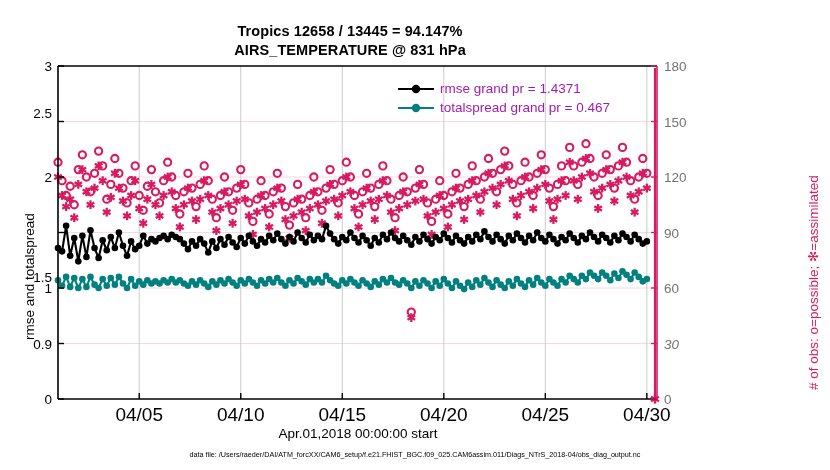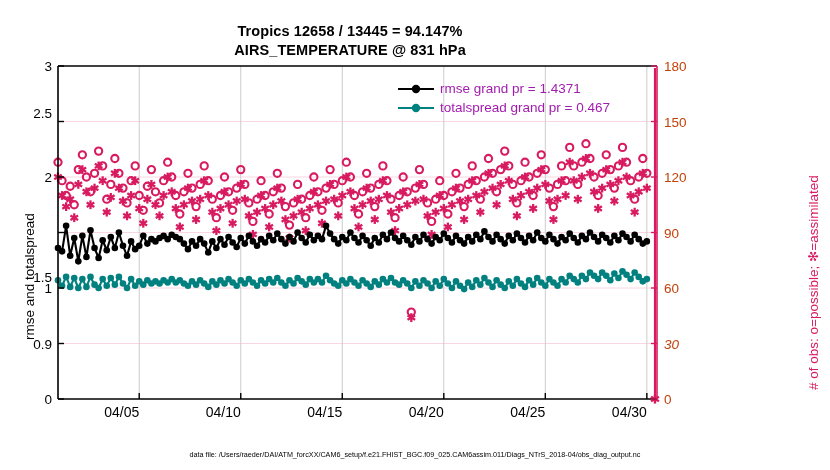--- a/index.html
+++ b/index.html
@@ -76,29 +76,30 @@
     font-size: 13.5px;
     color: #000;
     transform: translateY(-50%);
   }
   .ytick-right {
     position: absolute;
     left: 0;
     width: 46px;
     text-align: left;
     font-size: 13.5px;
-    color: #c2410c;
+    color: #737373;
     transform: translateY(-50%);
   }
   .xtick {
     position: absolute;
     top: 404px;
     width: 70px;
     margin-left: -35px;
-    font-size: 14px;
+    text-align: center;
+    font-size: 19px;
     color: #000;
   }
   .legend-box {
     position: absolute;
     left: 392px; top: 78px;
     padding: 1px 4px 2px 4px;
     background: rgba(255,255,255,0.0);
   }
   .legend-row {
     display: flex;
@@ -118,20 +119,21 @@
 
 <div id="figure">
 
   <div class="title-block">
     <span class="title-line">Tropics 12658 / 13445 = 94.147%</span>
     <span class="title-line">AIRS_TEMPERATURE @ 831 hPa</span>
   </div>
 
   <div class="axis-label-left">rmse and totalspread</div>
   <div class="axis-label-right"># of obs: o=possible; ✻=assimilated</div>
+  <div class="xlabel">Apr.01,2018 00:00:00 start</div>
 
   <svg id="plot" width="830" height="470" style="position:absolute;left:0;top:0;">
       <line x1="58" y1="343.5" x2="657" y2="343.5" stroke="#F9D6E0" stroke-width="1"></line>
       <line x1="58" y1="288" x2="657" y2="288" stroke="#F9D6E0" stroke-width="1"></line>
       <line x1="58" y1="232.5" x2="657" y2="232.5" stroke="#F9D6E0" stroke-width="1"></line>
       <line x1="58" y1="177" x2="657" y2="177" stroke="#F9D6E0" stroke-width="1"></line>
       <line x1="58" y1="121.5" x2="657" y2="121.5" stroke="#F9D6E0" stroke-width="1"></line>
       <line x1="139.22033898305085" y1="66" x2="139.22033898305085" y2="399" stroke="#CCCCCC" stroke-width="1"></line>
       <line x1="240.74576271186442" y1="66" x2="240.74576271186442" y2="399" stroke="#CCCCCC" stroke-width="1"></line>
       <line x1="342.271186440678" y1="66" x2="342.271186440678" y2="399" stroke="#CCCCCC" stroke-width="1"></line>

